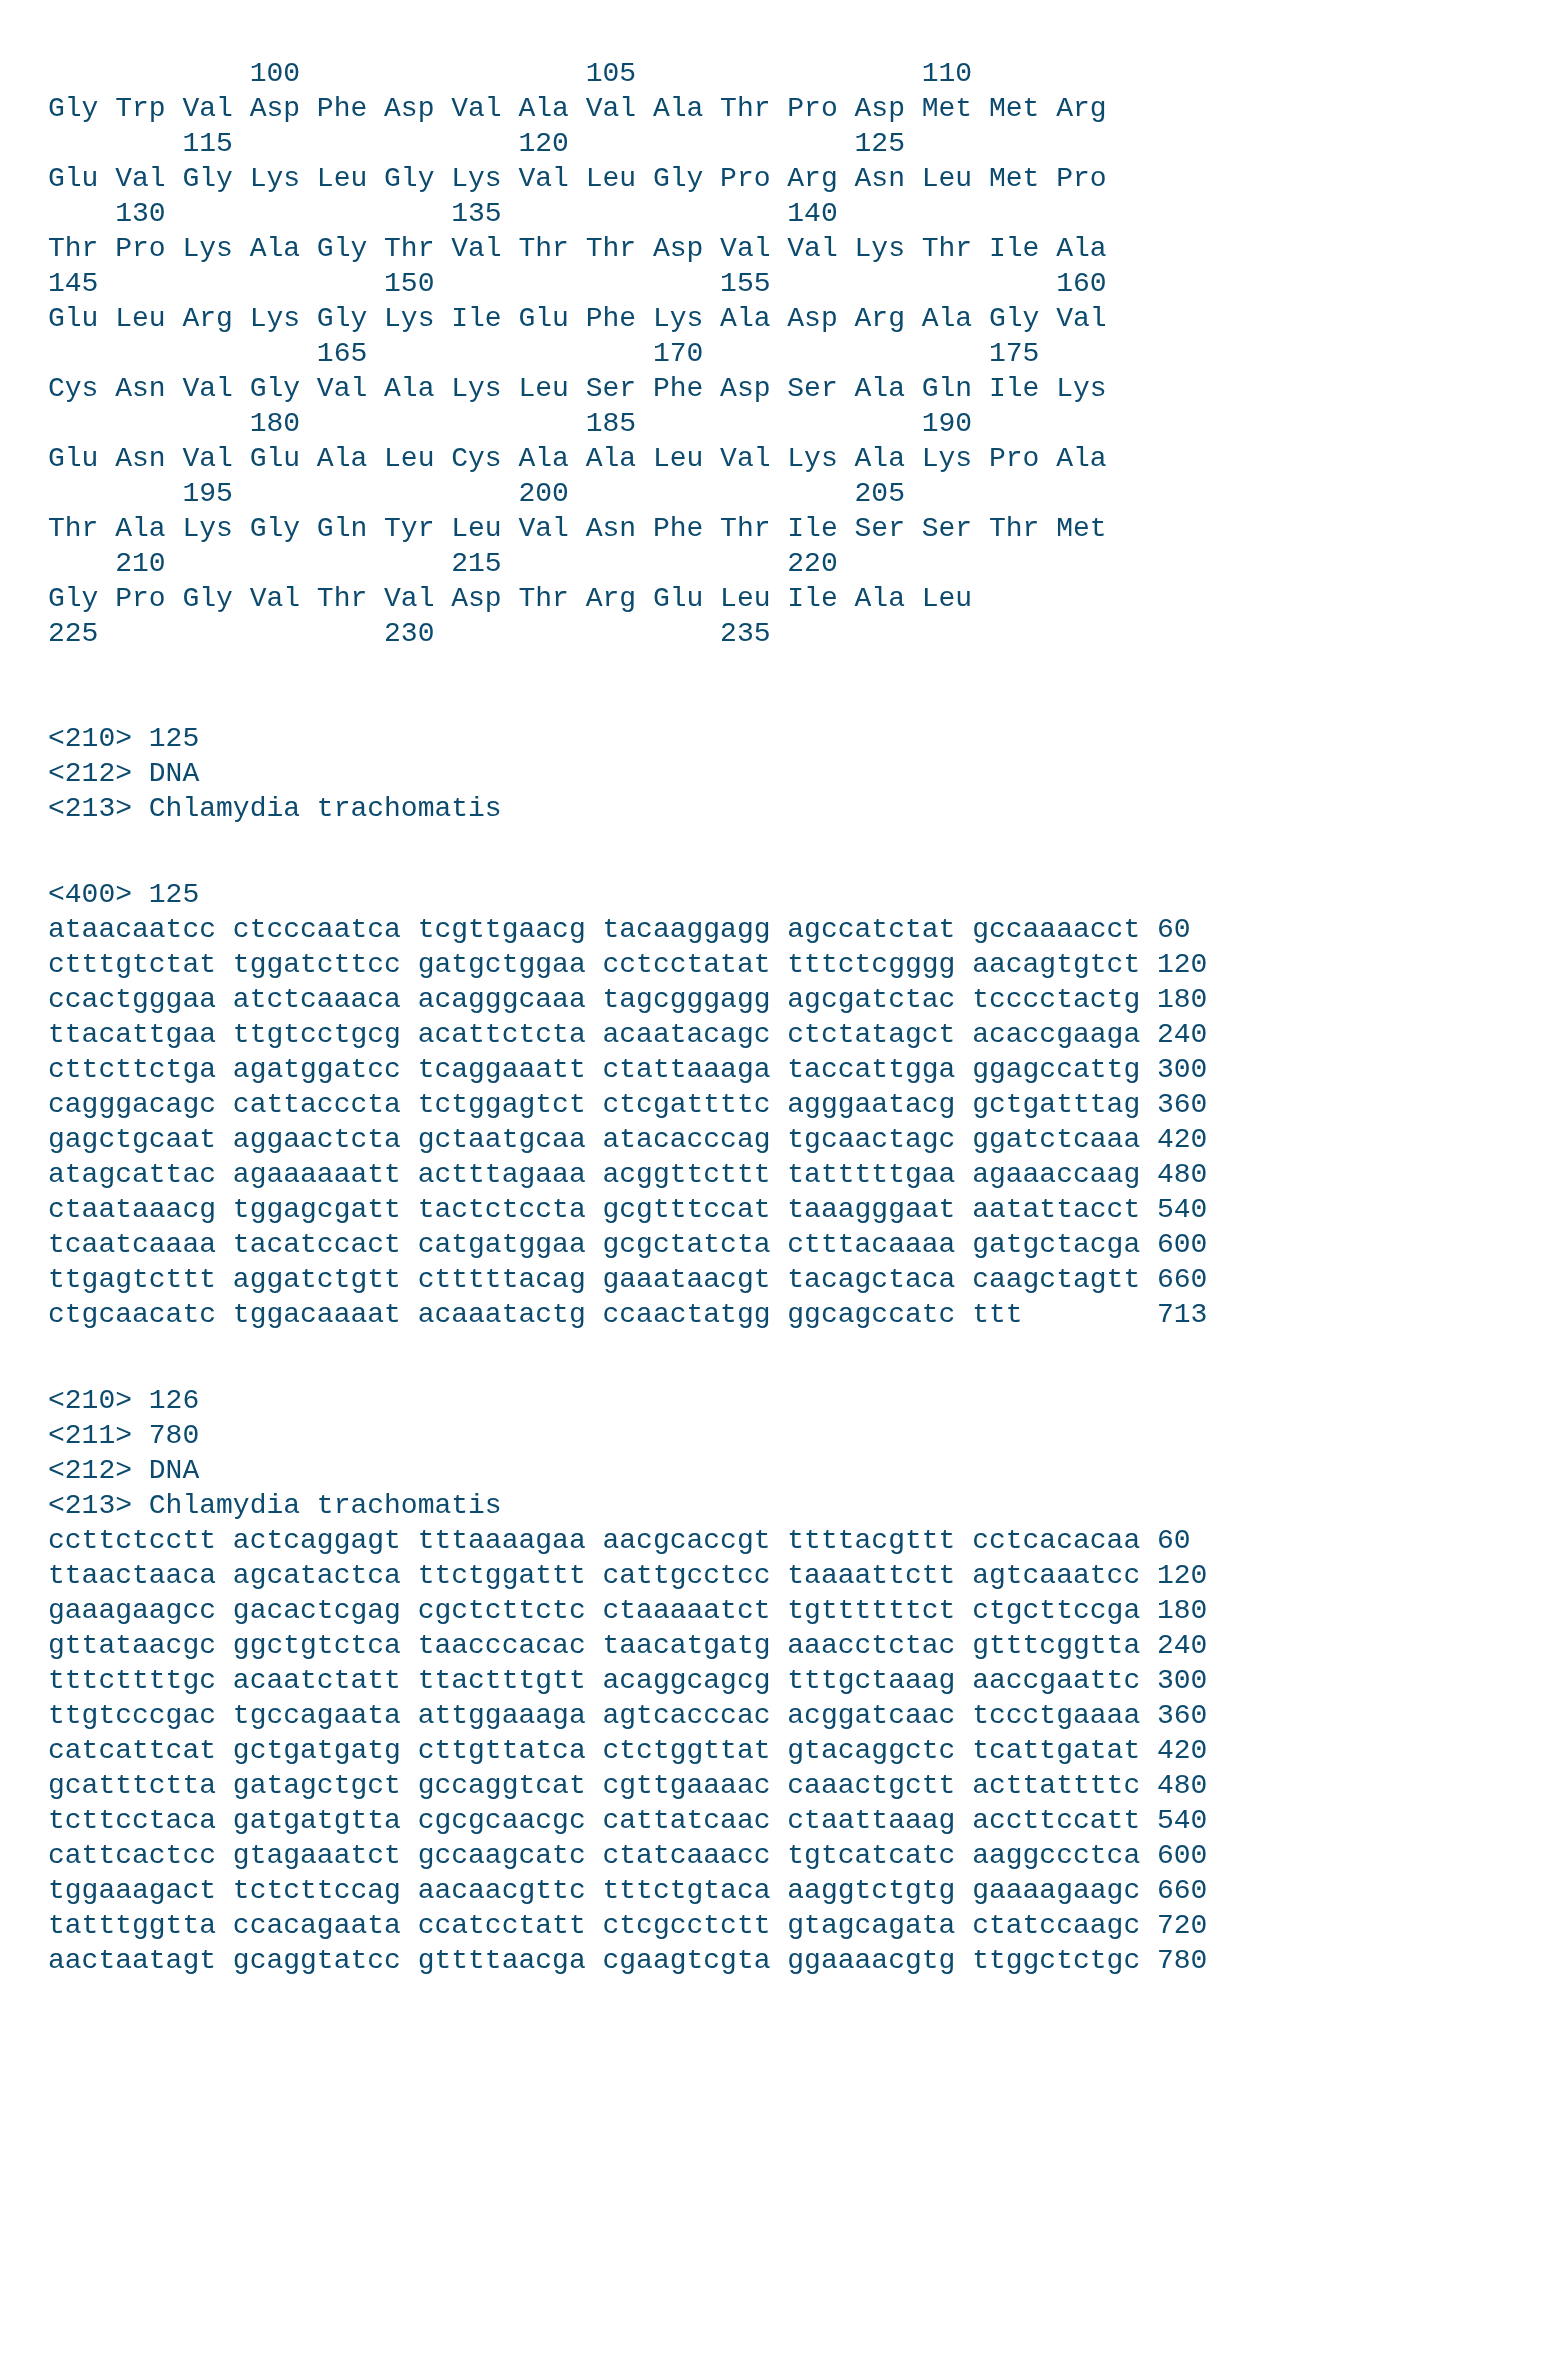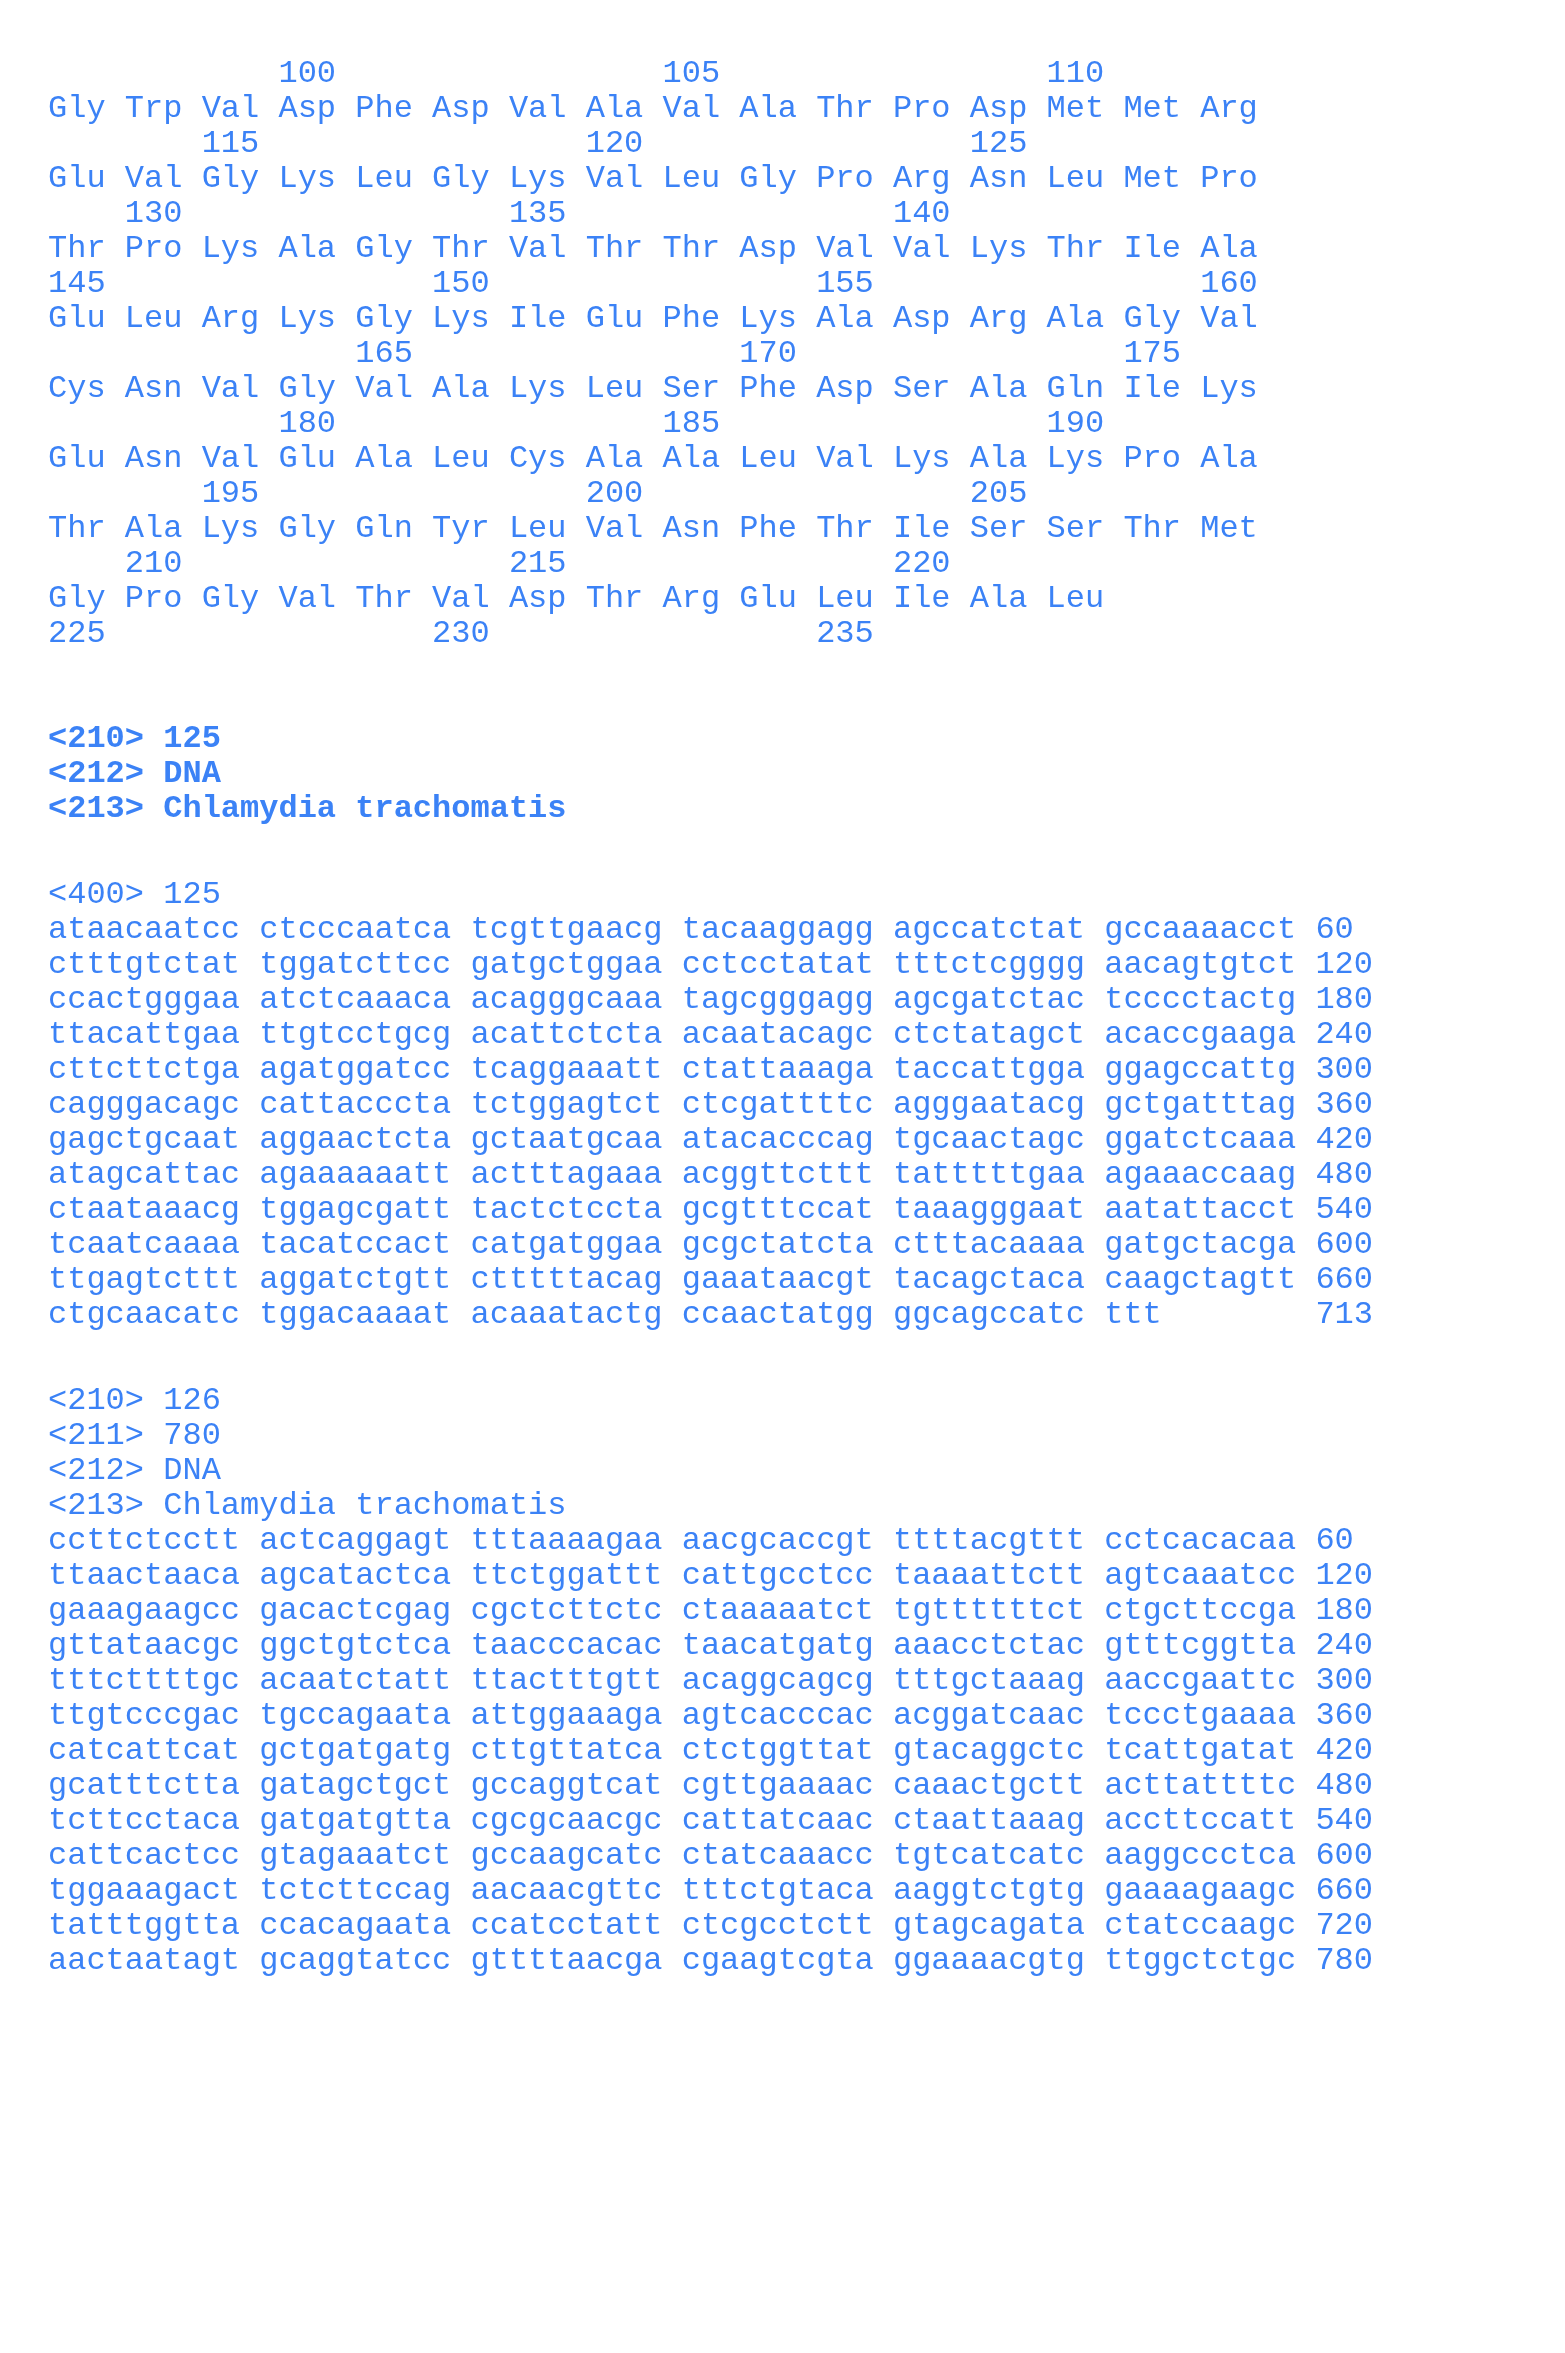--- a/index.html
+++ b/index.html
@@ -8,29 +8,29 @@
     width: 1565px;
     height: 2354px;
     margin: 0 auto;
     background: #ffffff;
     box-sizing: border-box;
     padding: 56px 0 0 48px;
     overflow: hidden;
   }
   .mono {
     font-family: "Liberation Mono", "DejaVu Sans Mono", monospace;
-    font-size: 32px;
+    font-size: 28px;
     line-height: 35px;
-    color: #3b82f6;
+    color: #0c4a6e;
     margin: 0;
     white-space: pre;
     letter-spacing: 0;
   }
   .gap-1 { margin-top: 51px; }  
-  .gap-2 { margin-top: 70px; font-weight: bold; }  
+  .gap-2 { margin-top: 70px; }  
 </style>
 </head>
 <body>
 
 <div class="page">
 
   <pre class="mono">            100                 105                 110
 Gly Trp Val Asp Phe Asp Val Ala Val Ala Thr Pro Asp Met Met Arg
         115                 120                 125
 Glu Val Gly Lys Leu Gly Lys Val Leu Gly Pro Arg Asn Leu Met Pro

